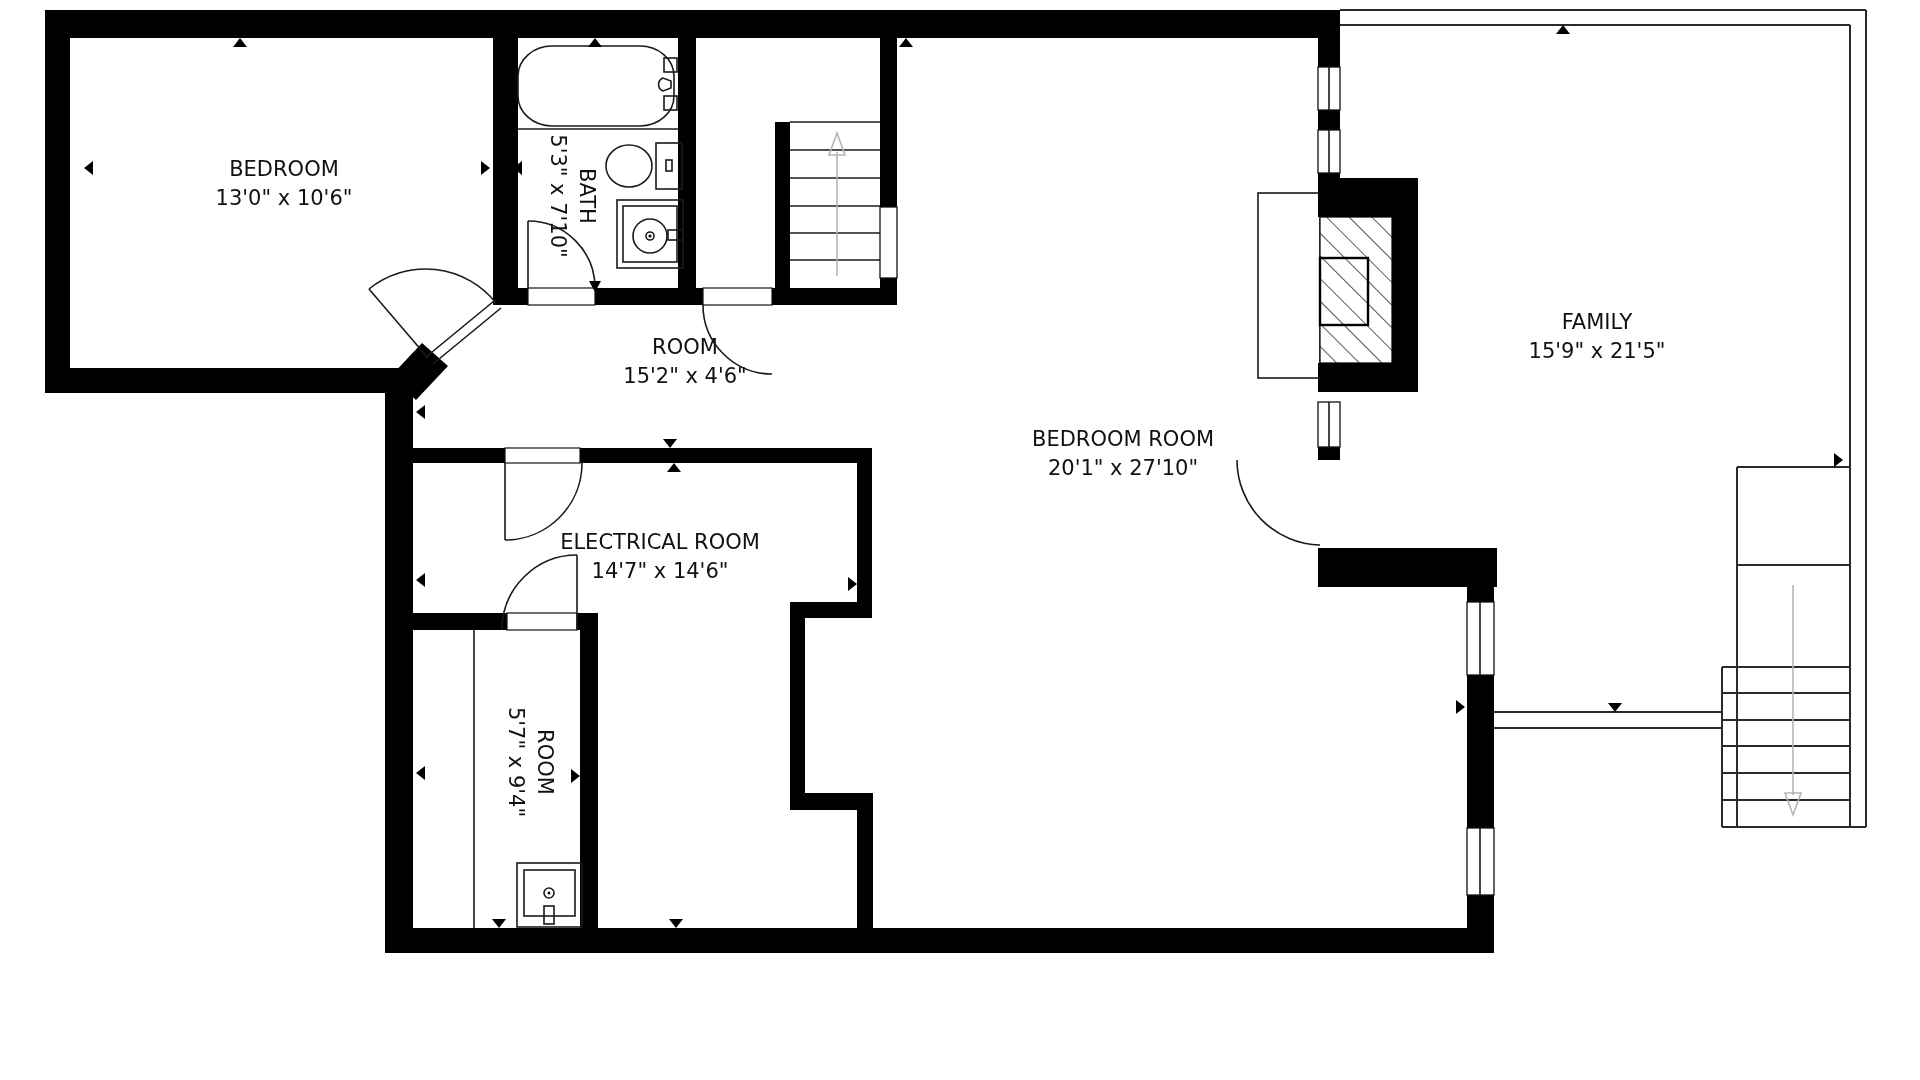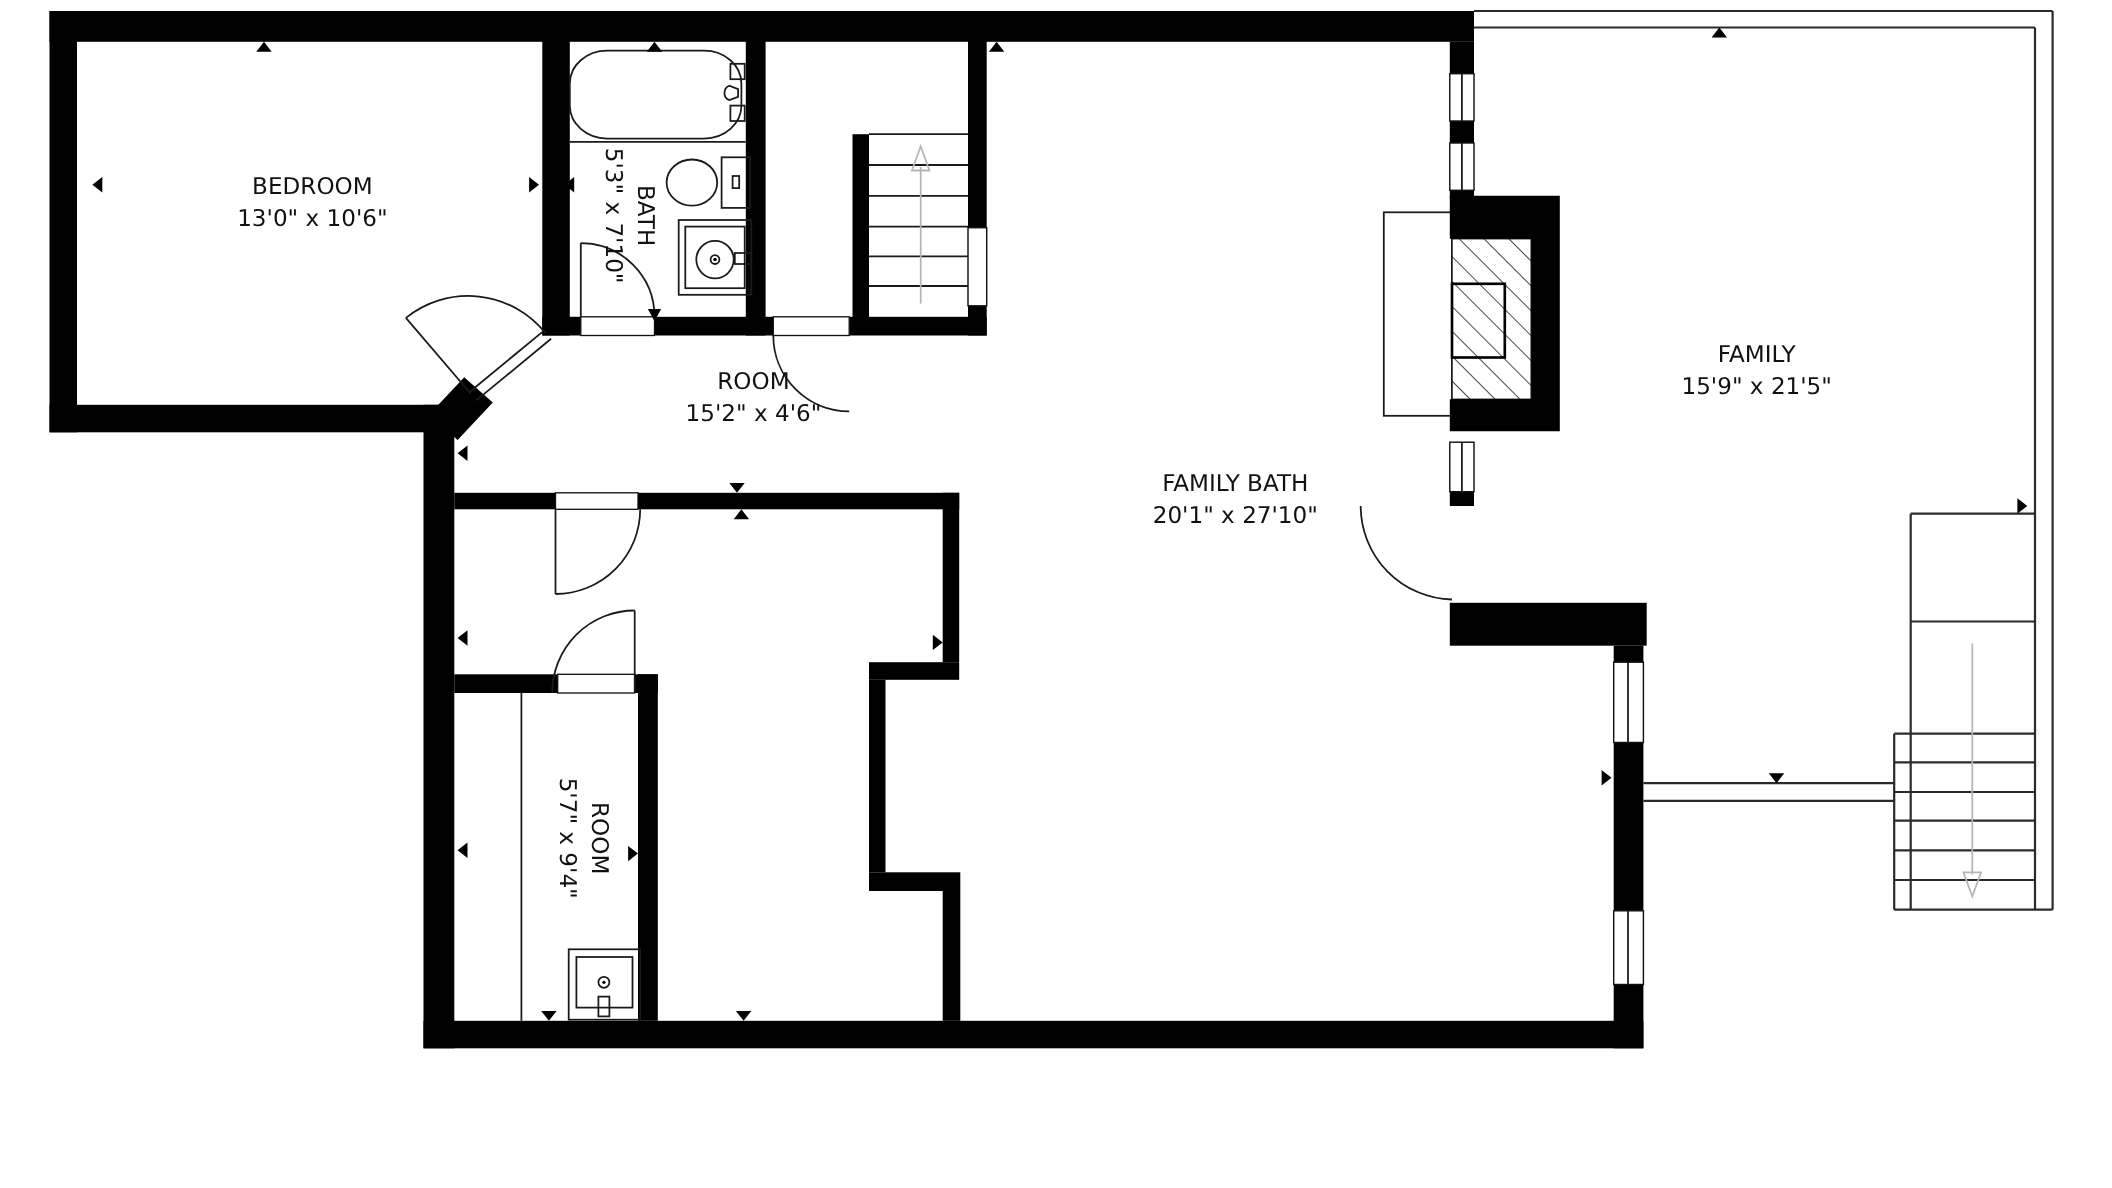--- a/index.html
+++ b/index.html
@@ -249,22 +249,26 @@
   </div>
   <div class="room-label rot" style="left:572px;top:196px;">
     <div>BATH</div>
     <div>5'3" x 7'10"</div>
   </div>
   <div class="room-label" style="left:685px;top:362px;">
     <div>ROOM</div>
     <div>15'2" x 4'6"</div>
   </div>
   <div class="room-label" style="left:1123px;top:454px;">
-    <div>FAMILY BATH</div>
+    <div>BEDROOM ROOM</div>
     <div>20'1" x 27'10"</div>
+  </div>
+  <div class="room-label" style="left:660px;top:557px;">
+    <div>ELECTRICAL ROOM</div>
+    <div>14'7" x 14'6"</div>
   </div>
   <div class="room-label rot" style="left:530px;top:762px;">
     <div>ROOM</div>
     <div>5'7" x 9'4"</div>
   </div>
   <div class="room-label" style="left:1597px;top:337px;">
     <div>FAMILY</div>
     <div>15'9" x 21'5"</div>
   </div>
 </div>

